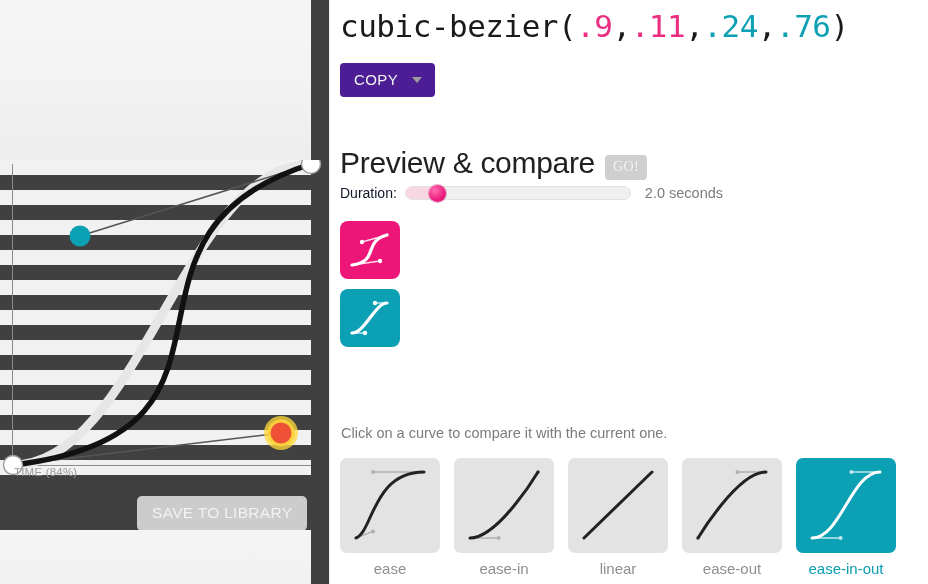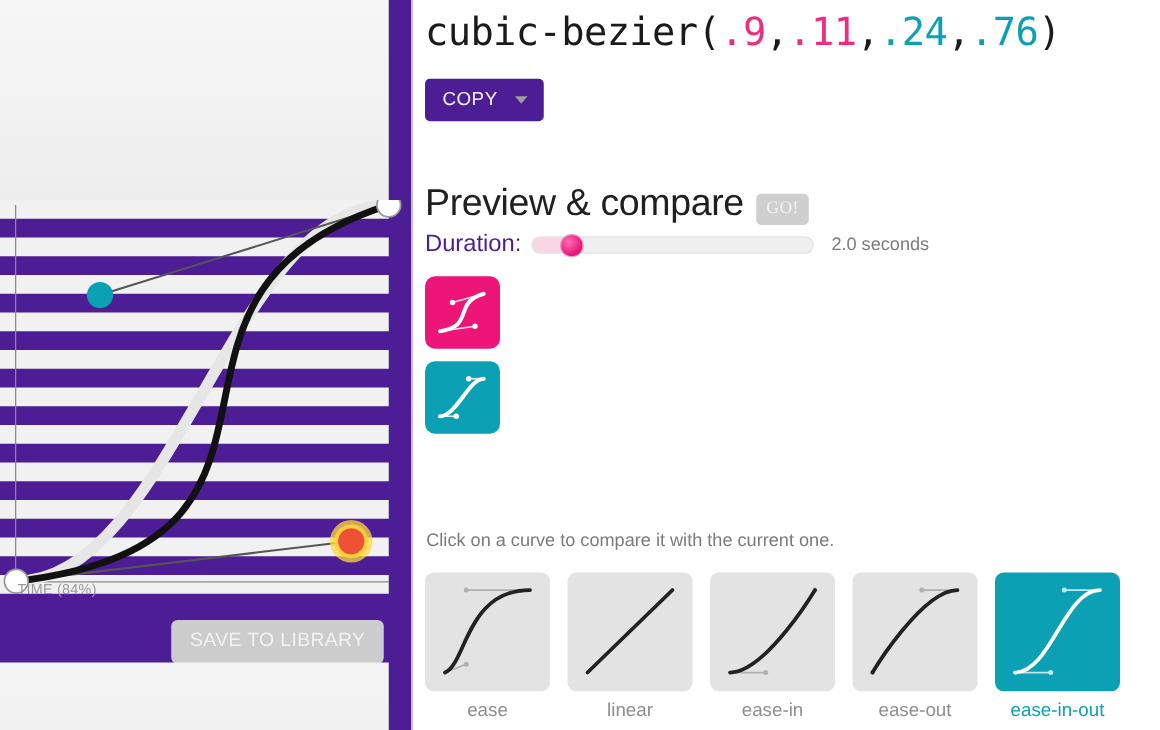--- a/index.html
+++ b/index.html
@@ -9,21 +9,21 @@
     overflow: hidden;
     background: #ffffff;
     font-family: "Liberation Sans", sans-serif;
   }
   #app { position: relative; width: 928px; height: 584px; }
 
   
   #editor {
     position: absolute; left: 0; top: 0;
     width: 330px; height: 584px;
-    background: #4c1d95;
+    background: #404040;
   }
   #preview-stage {
     position: absolute; left: 0; top: 0;
     width: 311px; height: 162px;
     background: linear-gradient(to bottom, #f6f6f6 0%, #f2f2f2 55%, #ededed 100%);
   }
   #curve-area {
     position: absolute; left: 0; top: 160px;
     width: 330px; height: 320px;
   }
@@ -116,21 +116,21 @@
     letter-spacing: .4px;
     padding: 4px 8px 5px;
     cursor: pointer;
   }
 
   #preview-head { left: 0; top: 146px; }
   #duration-row {
     position: absolute; left: 0; top: 185px;
     display: flex; align-items: center; gap: 8px;
   }
-  #duration-label { font-size: 19px; color: #4c1d95; }
+  #duration-label { font-size: 14px; color: #0f172a; }
   #duration-slider {
     position: relative;
     width: 226px; height: 14px;
     border-radius: 7px;
     background: #f0f0f0;
     border: 1px solid #e2e2e2;
     cursor: pointer;
   }
   #duration-fill {
     position: absolute; left: 0; top: 0;
@@ -294,36 +294,36 @@
               <line x1="16" y1="80" x2="33" y2="73.4" stroke="#b0b0b0" stroke-width="1.4"></line>
               <line x1="84" y1="14" x2="33" y2="14" stroke="#b0b0b0" stroke-width="1.4"></line>
               <circle cx="33" cy="73.4" r="2" fill="#b0b0b0"></circle>
               <circle cx="33" cy="14" r="2" fill="#b0b0b0"></circle>
               <path d="M16,80 C33,73.4 33,14 84,14" fill="none" stroke="#222222" stroke-width="3" stroke-linecap="round"></path>
             </svg></div>
           <div class="lib-label">ease</div>
         </div>
         <div class="lib-item">
           <div class="lib-thumb"><svg viewBox="0 0 100 95" width="100" height="95">
-              <path d="M16,80 C16,80 84,14 84,14" fill="none" stroke="#222222" stroke-width="3" stroke-linecap="round"></path>
-            </svg></div>
-          <div class="lib-label">linear</div>
-        </div>
-        <div class="lib-item">
-          <div class="lib-thumb"><svg viewBox="0 0 100 95" width="100" height="95">
               <line x1="16" y1="80" x2="44.56" y2="80" stroke="#b0b0b0" stroke-width="1.4"></line>
               <line x1="84" y1="14" x2="84" y2="14" stroke="#b0b0b0" stroke-width="1.4"></line>
               <circle cx="44.56" cy="80" r="2" fill="#b0b0b0"></circle>
               <circle cx="84" cy="14" r="2" fill="#b0b0b0"></circle>
               <path d="M16,80 C44.56,80 84,14 84,14" fill="none" stroke="#222222" stroke-width="3" stroke-linecap="round"></path>
             </svg></div>
           <div class="lib-label">ease-in</div>
         </div>
         <div class="lib-item">
           <div class="lib-thumb"><svg viewBox="0 0 100 95" width="100" height="95">
+              <path d="M16,80 C16,80 84,14 84,14" fill="none" stroke="#222222" stroke-width="3" stroke-linecap="round"></path>
+            </svg></div>
+          <div class="lib-label">linear</div>
+        </div>
+        <div class="lib-item">
+          <div class="lib-thumb"><svg viewBox="0 0 100 95" width="100" height="95">
               <line x1="16" y1="80" x2="16" y2="80" stroke="#b0b0b0" stroke-width="1.4"></line>
               <line x1="84" y1="14" x2="55.44" y2="14" stroke="#b0b0b0" stroke-width="1.4"></line>
               <circle cx="16" cy="80" r="2" fill="#b0b0b0"></circle>
               <circle cx="55.44" cy="14" r="2" fill="#b0b0b0"></circle>
               <path d="M16,80 C16,80 55.44,14 84,14" fill="none" stroke="#222222" stroke-width="3" stroke-linecap="round"></path>
             </svg></div>
           <div class="lib-label">ease-out</div>
         </div>
         <div class="lib-item selected">
           <div class="lib-thumb"><svg viewBox="0 0 100 95" width="100" height="95">

